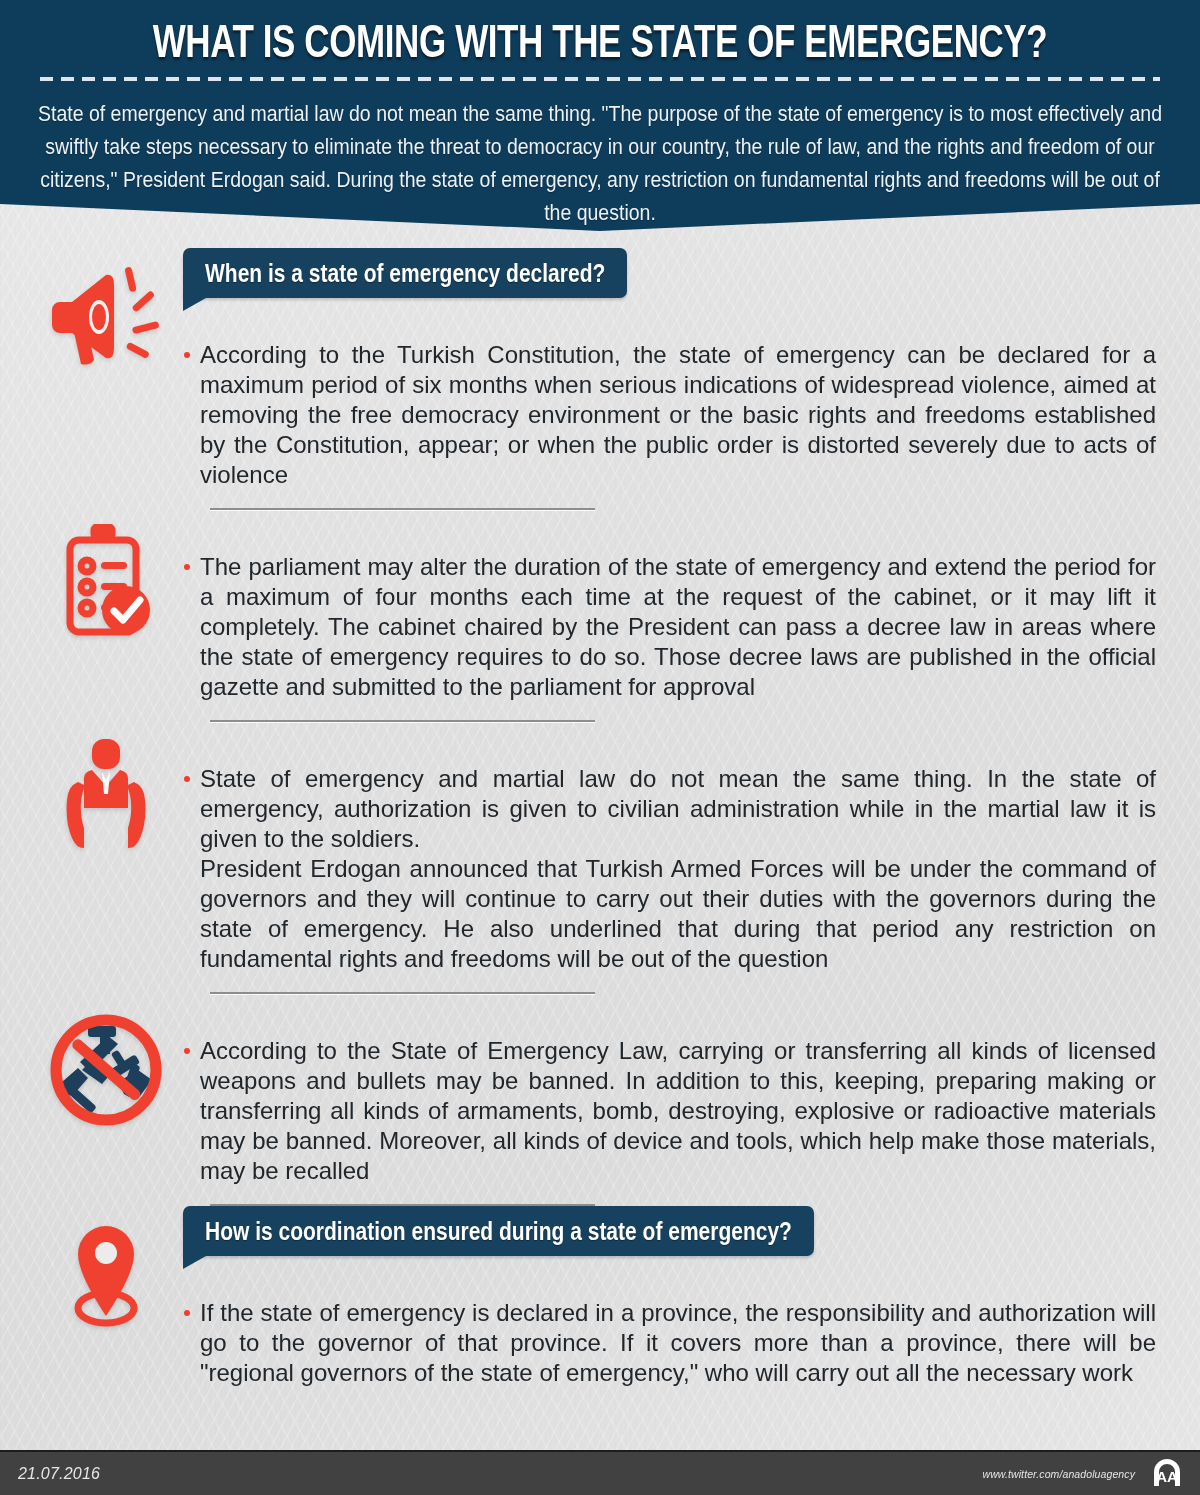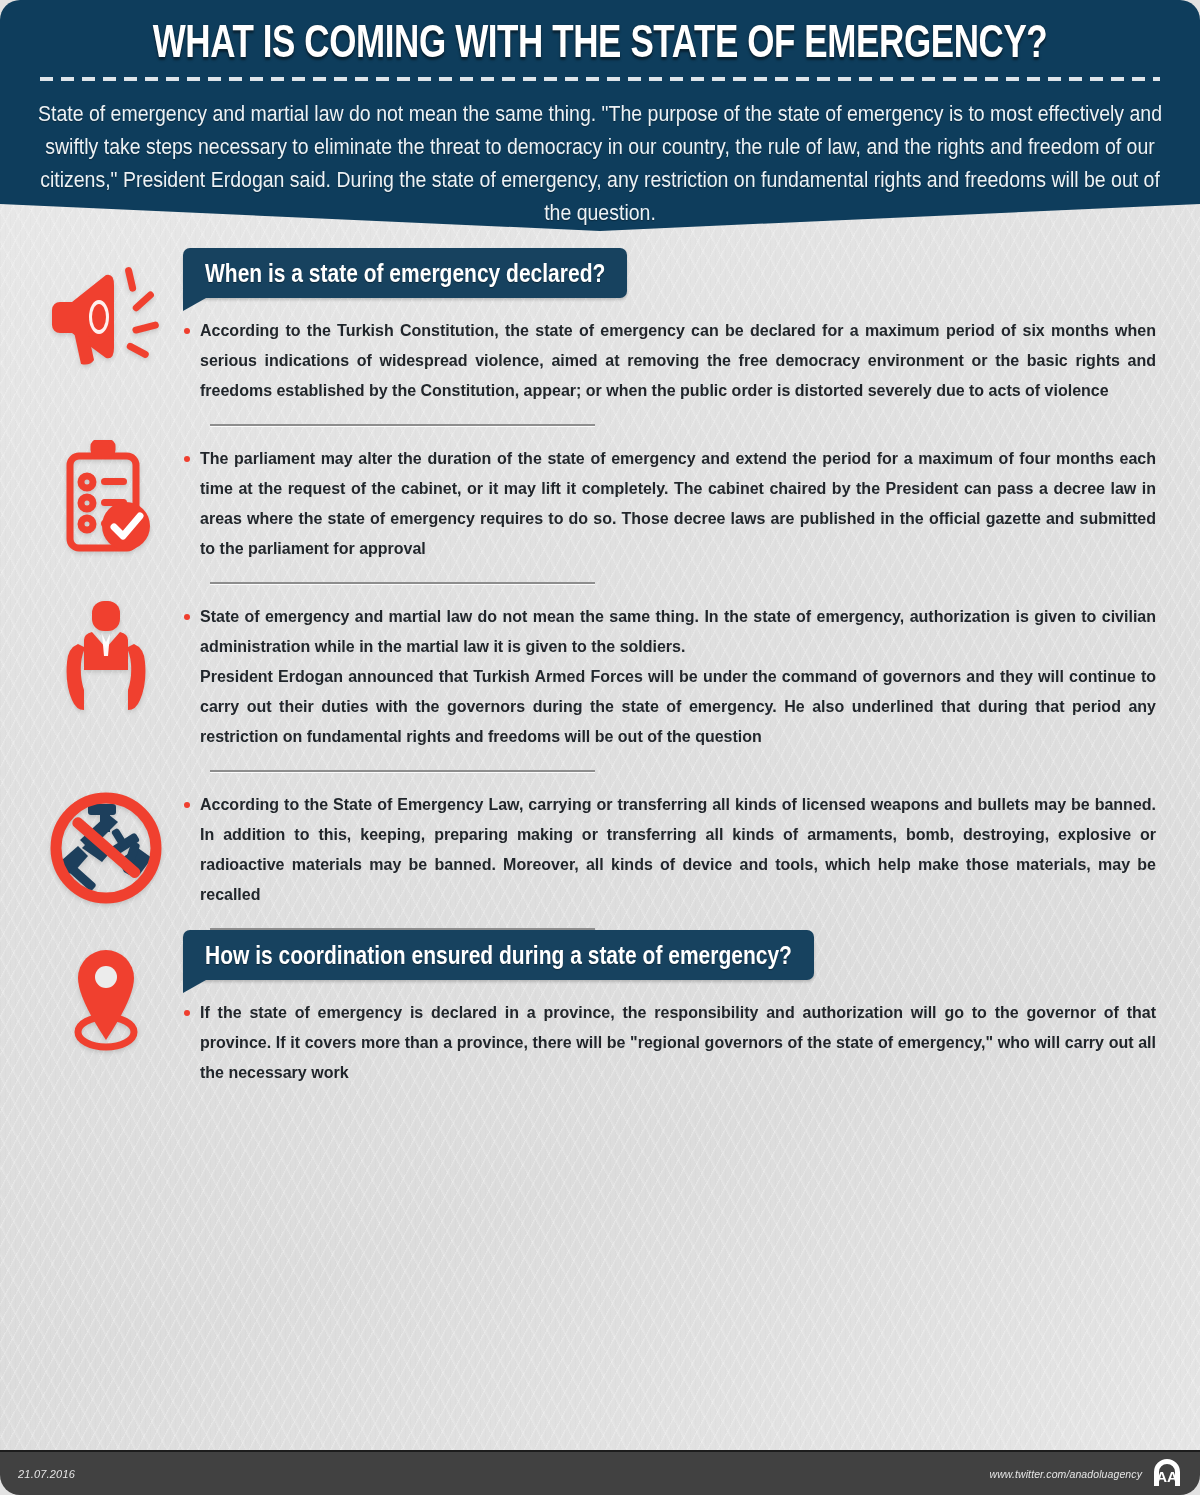--- a/index.html
+++ b/index.html
@@ -14,21 +14,20 @@
   .page {
     position: relative;
     width: 1200px;
     height: 1495px;
     overflow: hidden;
     background:
       repeating-linear-gradient(118deg, rgba(255,255,255,0.30) 0px, rgba(255,255,255,0) 2px, rgba(255,255,255,0) 9px),
       repeating-linear-gradient(62deg, rgba(255,255,255,0.22) 0px, rgba(255,255,255,0) 3px, rgba(255,255,255,0) 14px),
       repeating-linear-gradient(90deg, rgba(0,0,0,0.022) 0px, rgba(0,0,0,0) 1px, rgba(0,0,0,0) 5px),
       linear-gradient(160deg, #eaeaea 0%, #e0e0e0 40%, #dcdcdc 72%, #e6e6e6 100%);
-    border-radius: 20px;
   }
 
   
   .header {
     position: absolute;
     top: 0; left: 0;
     width: 1200px;
     height: 231px;
     z-index: 4;
   }
@@ -119,30 +118,29 @@
   .q-badge::after {
     content: "";
     position: absolute;
     left: 0; bottom: -13px;
     width: 23px; height: 13px;
     background: #17425f;
     clip-path: polygon(0 0, 100% 0, 0 100%);
   }
 
   .body-text {
-    margin-top: 18px;
+    margin-top: 42px;
     position: relative;
     padding-left: 17px;
     color: #21262b;
-    font-size: 16px;
+    font-size: 24px;
     line-height: 30px;
     text-align: justify;
     text-justify: inter-word;
     max-width: 1000px;
-    font-weight: bold;
   }
   .body-text::before {
     content: "";
     position: absolute;
     left: 1px; top: 12px;
     width: 6px; height: 6px;
     border-radius: 50%;
     background: #ef3e2e;
   }
   .body-text .ln { display: block; }
@@ -164,25 +162,25 @@
     background: #414141;
     border-top: 2px solid #1d1d1d;
     display: flex;
     align-items: center;
     justify-content: space-between;
     padding: 0 16px 0 18px;
     z-index: 5;
   }
   .footer-date {
     color: #e6e6e6;
-    font-size: 11px;
+    font-size: 16px;
     font-style: italic;
     letter-spacing: 0.2px;
   }
-  .footer-right { display: flex; align-items: center; gap: 8px; }
+  .footer-right { display: flex; align-items: center; gap: 15px; }
   .footer-url {
     color: #e6e6e6;
     font-size: 10.5px;
     font-style: italic;
     letter-spacing: 0.1px;
   }
 </style>
 </head>
 <body>
 

